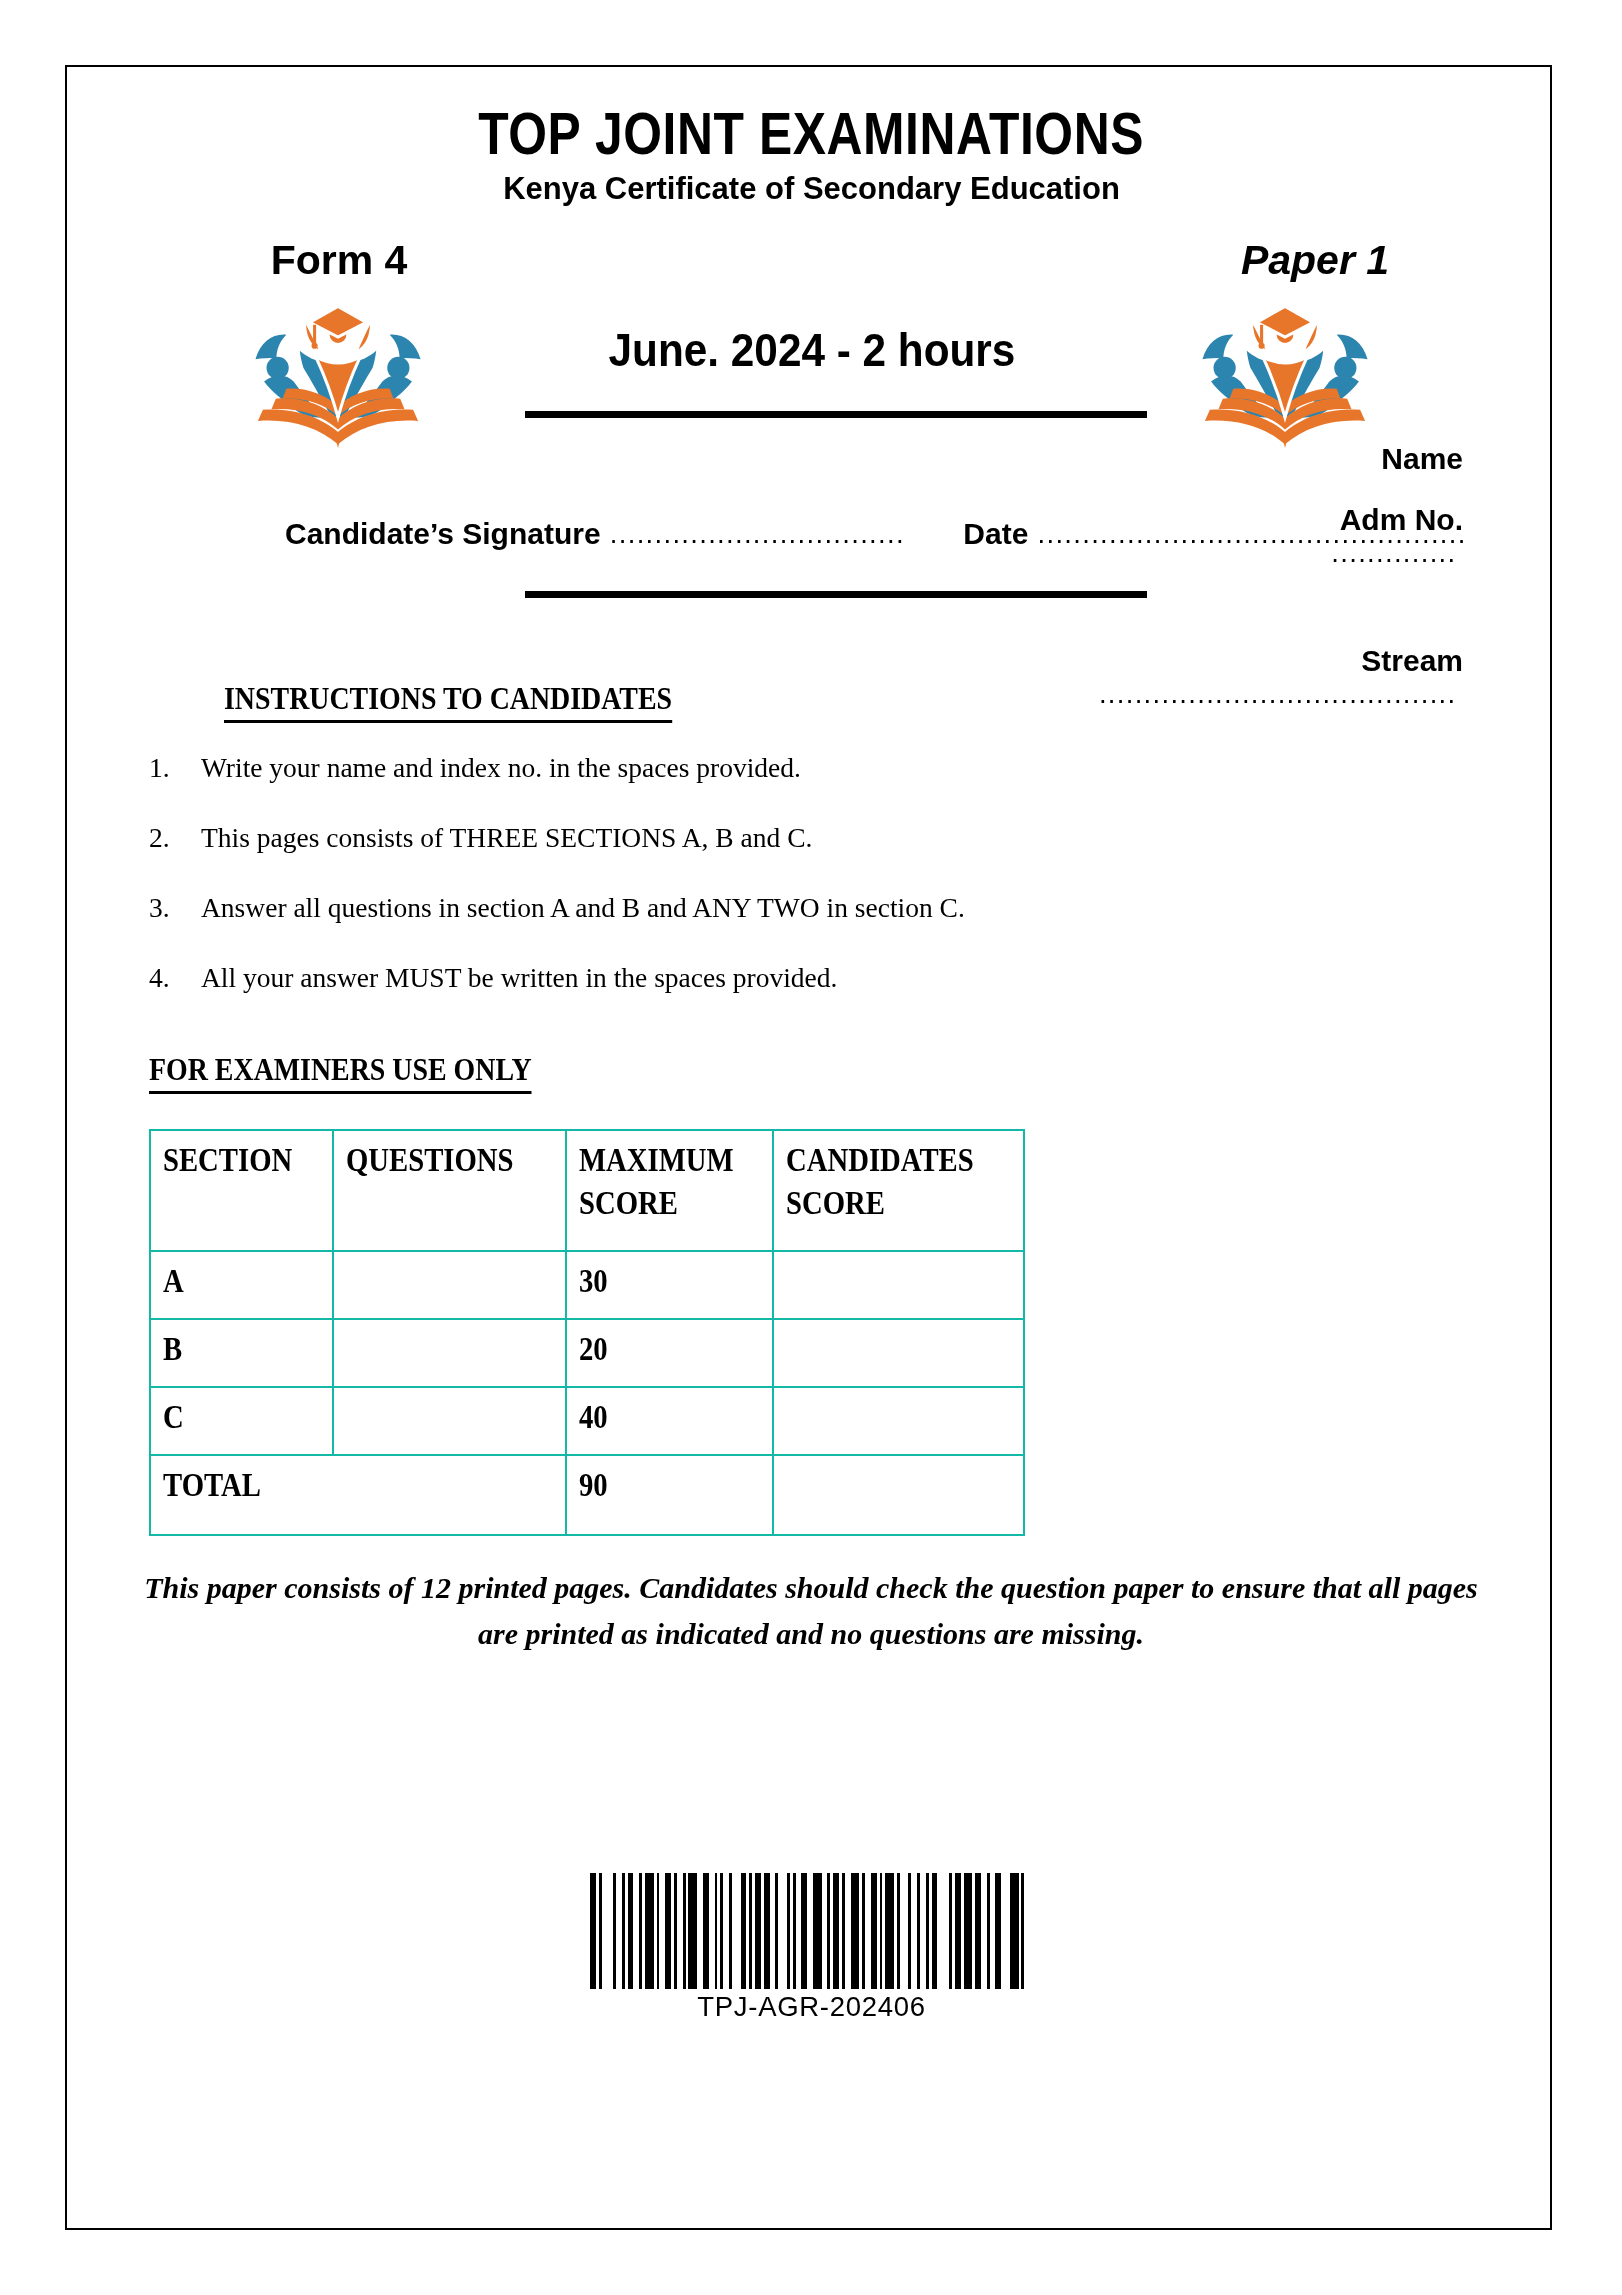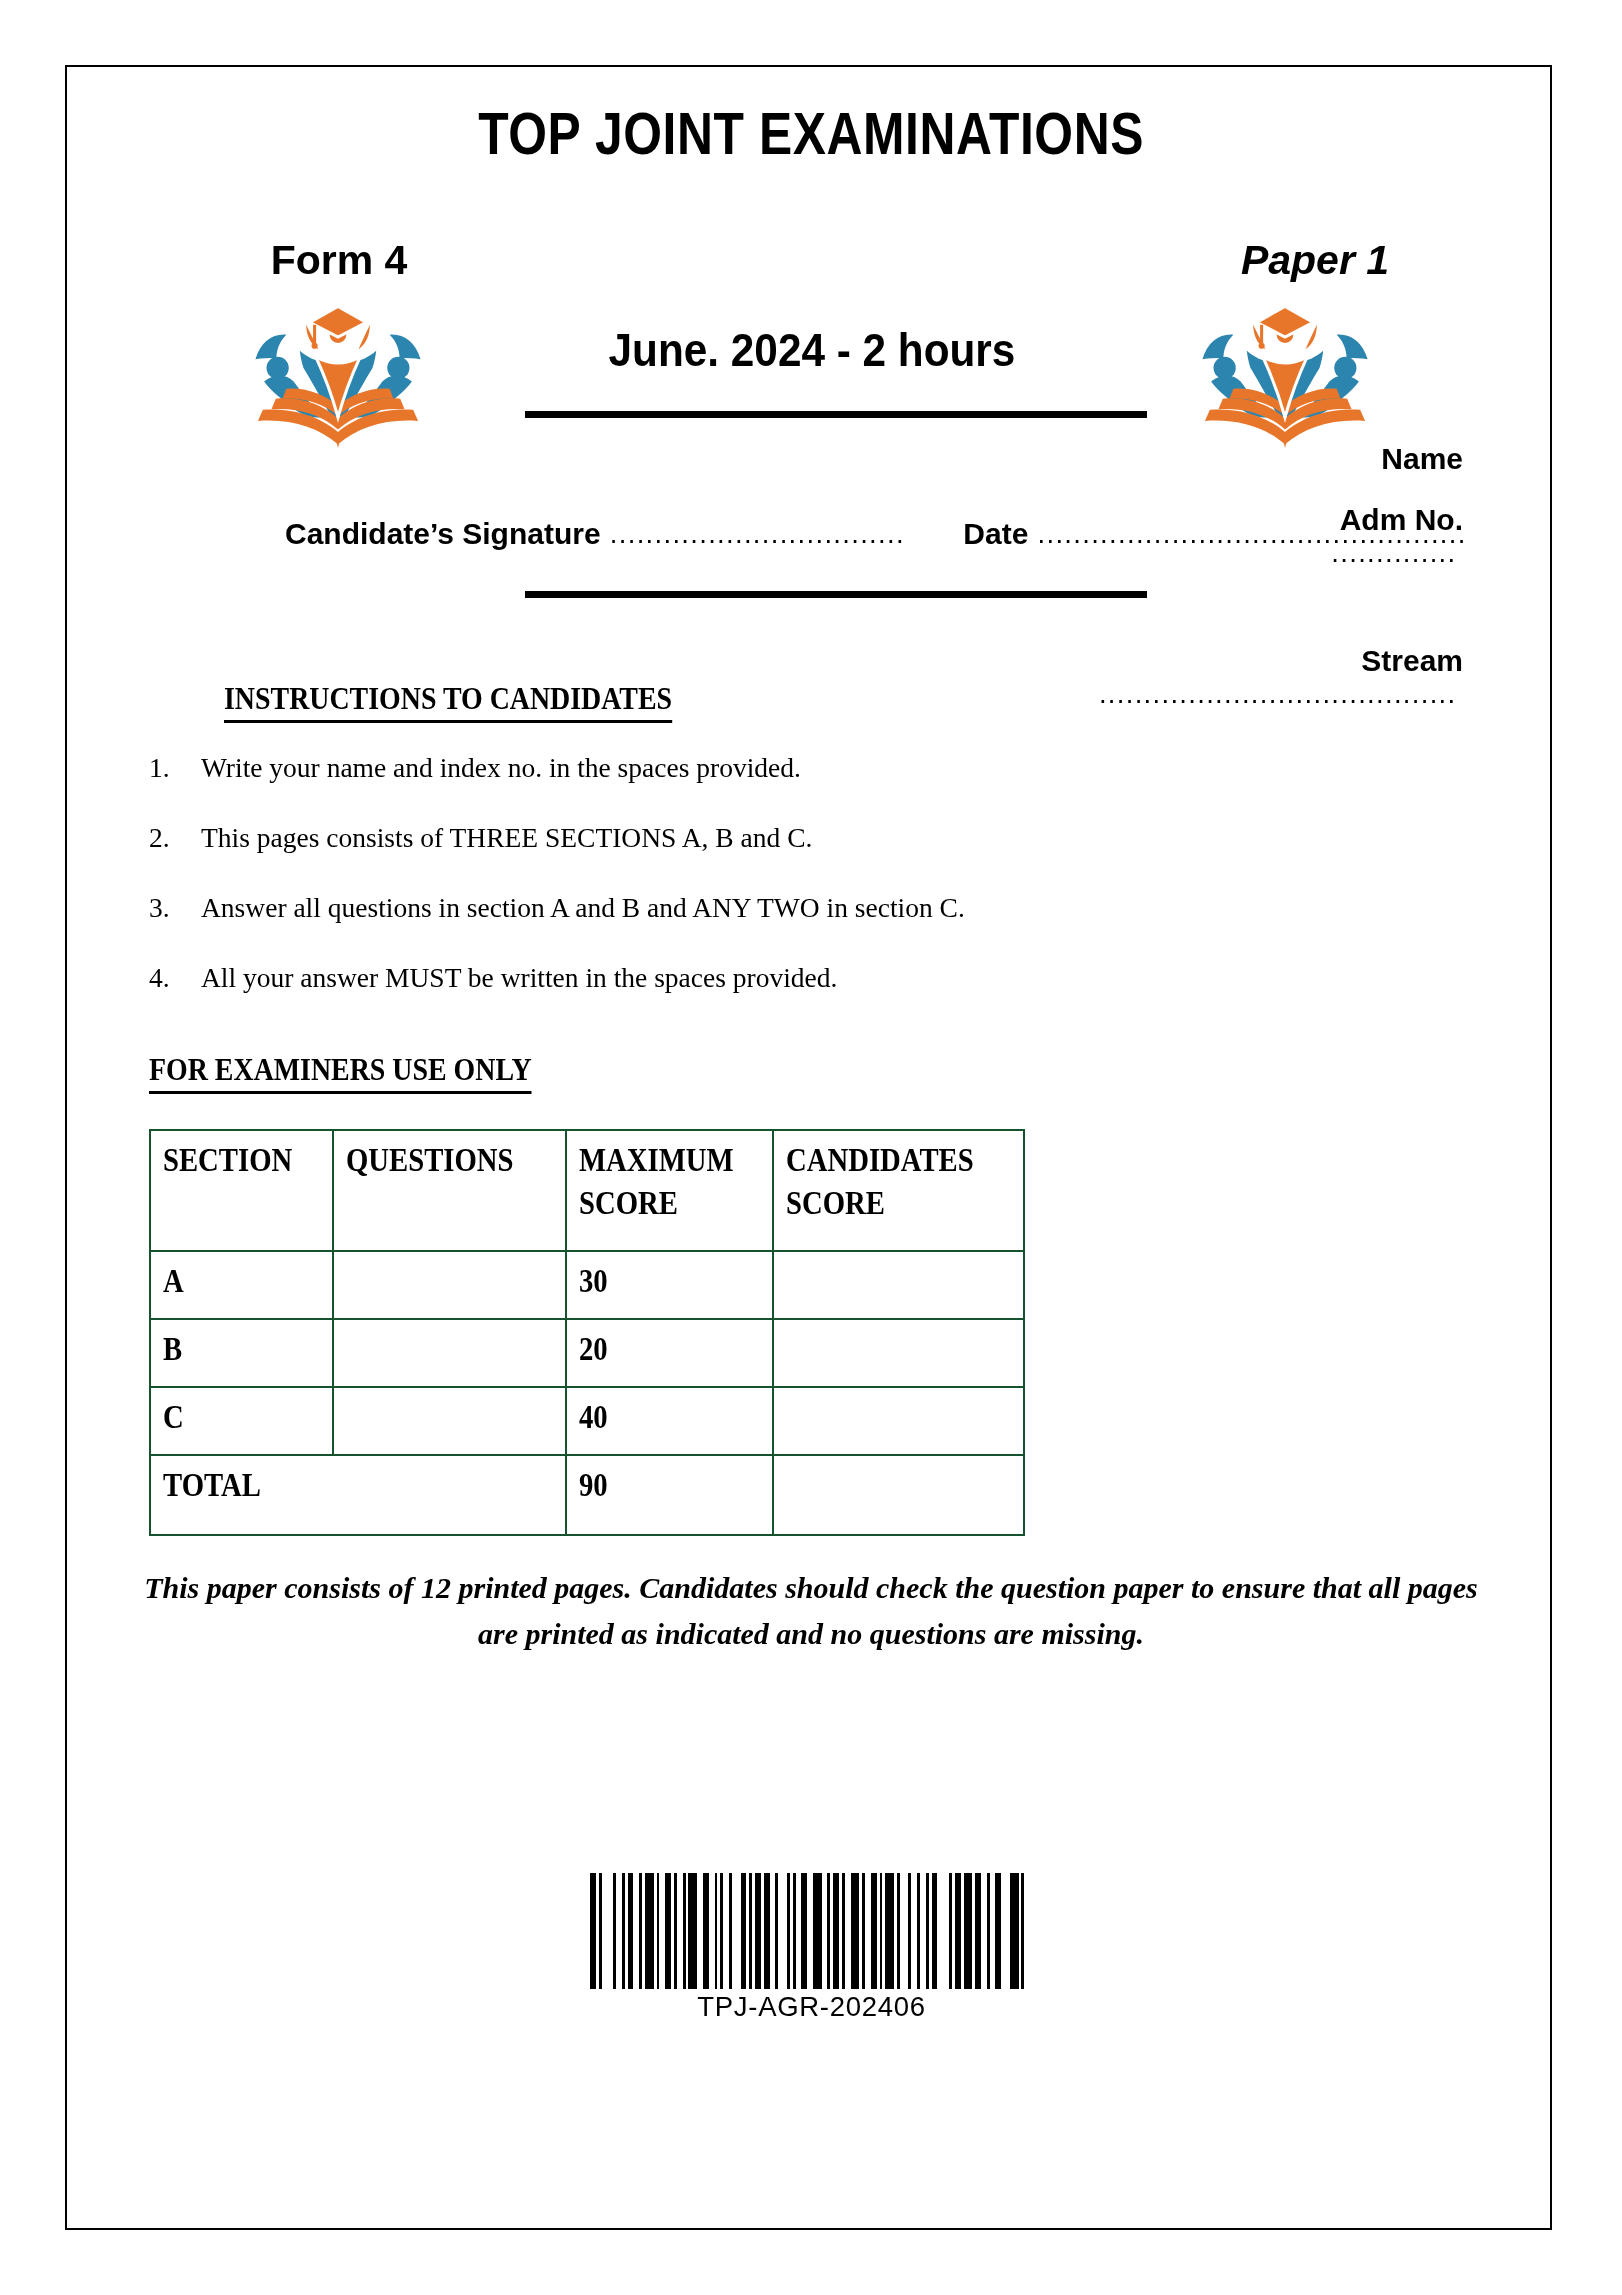--- a/index.html
+++ b/index.html
@@ -64,21 +64,21 @@
   }
   ol.instr li{counter-increment:item;position:relative;padding-left:52px;margin-bottom:37px;}
   ol.instr li::before{content:counter(item) ".";position:absolute;left:0;}
 
   table.score{
     left:149px;top:1129px;width:874px;
     border-collapse:collapse;table-layout:fixed;
     font-family:"Liberation Serif",serif;font-weight:700;font-size:33px;
   }
   table.score th,table.score td{
-    border:2px solid #14532d;text-align:left;vertical-align:top;
+    border:2px solid #14b8a6;text-align:left;vertical-align:top;
     padding:7.9px 6.5px 0 11.8px;line-height:1.32;
   }
   table.score .cellspan{display:inline-block;transform:scaleX(0.87);transform-origin:0 50%;}
   tr.hdr{height:121px;} tr.data{height:68px;} tr.total{height:80px;}
 
   .footer-note{
     left:124px;top:1565px;width:1374px;text-align:center;
     font-family:"Liberation Serif",serif;font-style:italic;font-weight:700;
     font-size:30px;line-height:46px;
   }
@@ -88,20 +88,21 @@
 </style>
 </head>
 <body>
 
 <div class="page">
   <div class="frame"></div>
 
   <div class="abs ctr title">
     <span class="cond">TOP JOINT EXAMINATIONS</span>
   </div>
+  <div class="abs ctr subtitle">Kenya Certificate of Secondary Education</div>
 
   <div class="abs side-label left">Form 4</div>
   <div class="abs side-label right">Paper 1</div>
 
 
   <div class="abs ctr session-line">
     <span class="cond9">June. 2024 - 2 hours</span>
   </div>
 
   <div class="abs logo logo-left">

